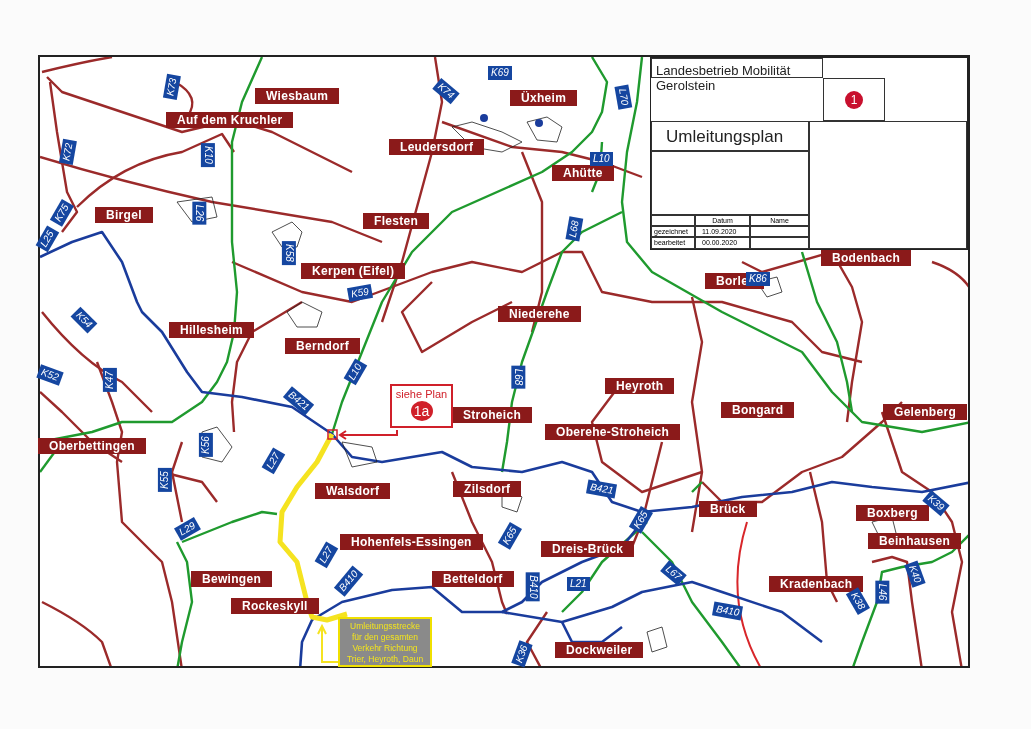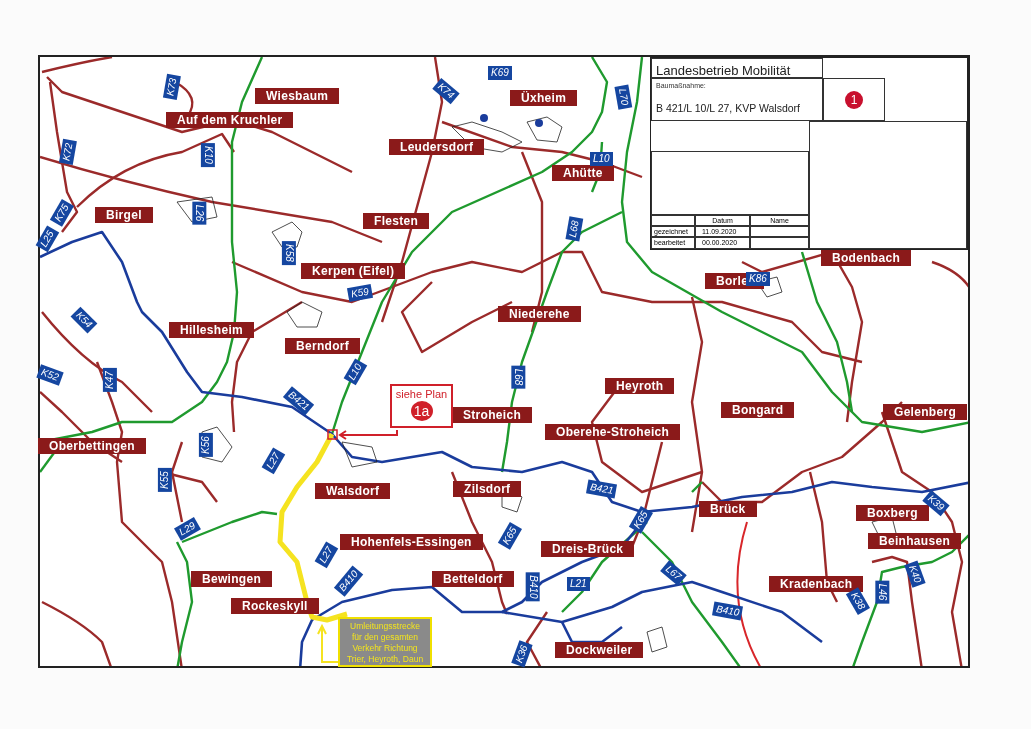--- a/index.html
+++ b/index.html
@@ -192,26 +192,25 @@
   <div>Trier, Heyroth, Daun</div>
 </div>
 
 <div id="titleblock">
   <div class="tb-cell" style="left:0;top:0;width:172px;height:20px;">
     <span style="position:absolute;left:4px;top:4px;font-size:13px;color:#222;">Landesbetrieb Mobilität Gerolstein</span>
   </div>
   <div class="tb-cell" style="left:172px;top:0;width:62px;height:20px;margin-top:32px;">
     <span style="position:absolute;left:6px;top:4px;font-size:10.5px;color:#222;">Plan - Nr.:</span>
   </div>
-  <div class="tb-cell" style="left:0;top:20px;width:172px;height:43px;">
-    <span style="position:absolute;left:4px;top:3px;font-size:7px;color:#333;">Baumaßnahme:</span>
-    <span style="position:absolute;left:4px;top:23px;font-size:10.5px;color:#222;">B 421/L 10/L 27, KVP Walsdorf</span>
-  </div>
   <div class="tb-cell" style="left:172px;top:20px;width:62px;height:43px;">
     <span class="plan-no-badge" style="left:21px;top:12px;">1</span>
+  </div>
+  <div class="tb-cell" style="left:0;top:63px;width:158px;height:30px;">
+    <span style="position:absolute;left:14px;top:5px;font-size:17px;color:#222;">Umleitungsplan</span>
   </div>
   <div class="tb-cell" style="left:0;top:93px;width:158px;height:64px;"></div>
   <div class="tb-cell" style="left:158px;top:63px;width:158px;height:128px;"></div>
 
   <div class="tb-cell" style="left:0;top:157px;width:44px;height:11px;"></div>
   <div class="tb-cell" style="left:44px;top:157px;width:55px;height:11px;font-size:7px;text-align:center;line-height:10px;"><span>Datum</span></div>
   <div class="tb-cell" style="left:99px;top:157px;width:59px;height:11px;font-size:7px;text-align:center;line-height:10px;"><span>Name</span></div>
   <div class="tb-cell" style="left:0;top:168px;width:44px;height:11px;font-size:7px;line-height:10px;padding-left:2px;"><span>gezeichnet</span></div>
   <div class="tb-cell" style="left:44px;top:168px;width:55px;height:11px;font-size:7px;line-height:10px;padding-left:6px;"><span>11.09.2020</span></div>
   <div class="tb-cell" style="left:99px;top:168px;width:59px;height:11px;"></div>

